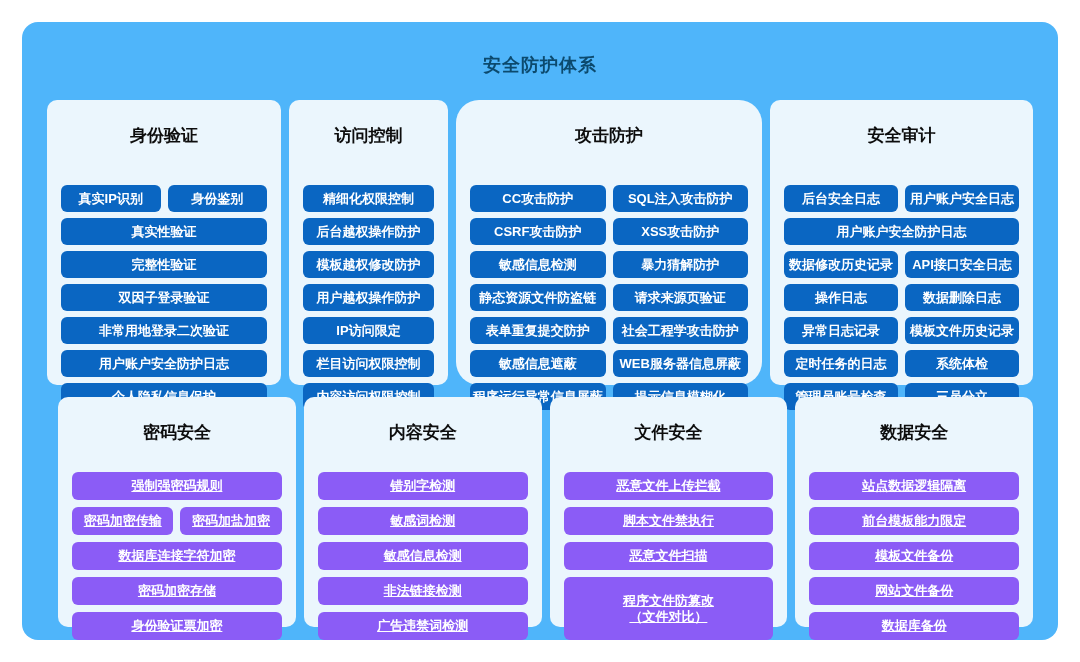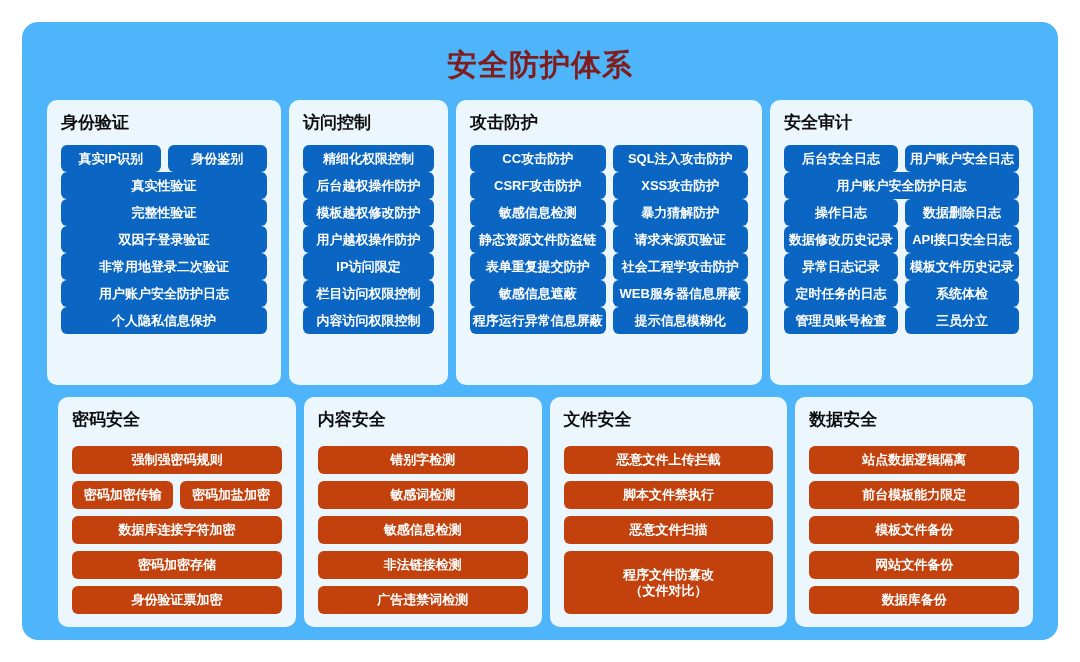--- a/index.html
+++ b/index.html
@@ -6,54 +6,54 @@
   body {
     width:1080px; height:662px; background:#ffffff; overflow:hidden;
     font-family:"Liberation Sans", sans-serif; position:relative;
   }
   .canvas {
     position:absolute; left:22px; top:22px; width:1036px; height:618px;
     background:#4FB5FA; border-radius:16px; box-sizing:border-box;
     display:flex; flex-direction:column;
   }
   .main-title {
-    margin:30px 0 0; text-align:center; font-size:30px; font-weight:bold;
-    color:#7f1d1d; line-height:26px; letter-spacing:1px;
+    margin:30px 0 0; text-align:center; font-size:18px; font-weight:bold;
+    color:#0c4a6e; line-height:26px; letter-spacing:1px;
   }
   .grid { display:flex; gap:8px; margin:0 25px; }
   .grid-top    { margin-top:22px; height:285px; }
   .grid-bottom { margin-top:12px; height:230px;padding-left:11px; }
   .panel {
     background:#EBF6FD; border-radius:10px; box-sizing:border-box;
     padding:12px 14px 0; display:flex; flex-direction:column; min-width:0;
   }
   .p-identity { flex:0 0 234px; }
   .p-access   { flex:0 0 159px; }
-  .p-attack   { flex:0 0 306px; }
+  .p-attack   { flex:0 0 306px;border-radius:23px; }
   .p-audit    { flex:1; }
   .grid-bottom .panel { flex:1; }
   .panel-title {
-    margin:0; font-size:17px; font-weight:bold; text-align:left;
+    margin:13px; font-size:17px; font-weight:bold; text-align:center;
     color:#0d0d0d; line-height:22px;
   }
   .rows { display:flex; flex-direction:column; }
-  .grid-top    .rows { margin-top:11px; }
+  .grid-top    .rows { margin-top:25px; gap:6px; }
   .grid-bottom .rows { margin-top:15px; gap:7px; }
   .row { display:flex; gap:7px; }
   .btn {
     flex:1; min-width:0; border-radius:6px; color:#ffffff;
     font-size:13px; font-weight:bold; text-align:center;
     display:flex; align-items:center; justify-content:center;
     white-space:pre-line; line-height:16px;
   }
   .grid-top    .btn { height:27px; }
   .grid-bottom .btn { height:28px; }
   .grid-bottom .btn.tall { height:63px; }
   .theme-blue .btn { background:#0A66C2; }
-  .theme-teal .btn { background:#c2410c; }
+  .theme-teal .btn { background:#8b5cf6;text-decoration:underline; }
 </style>
 </head>
 <body>
 
 <div class="canvas">
 
   <h1 class="main-title">安全防护体系</h1>
 
   <div class="grid grid-top">
 
@@ -150,28 +150,28 @@
       <h2 class="panel-title">安全审计</h2>
       <div class="rows">
         <div class="row">
           <div class="btn">后台安全日志</div>
           <div class="btn">用户账户安全日志</div>
         </div>
         <div class="row">
           <div class="btn">用户账户安全防护日志</div>
         </div>
         <div class="row">
+          <div class="btn">数据修改历史记录</div>
+          <div class="btn">API接口安全日志</div>
+        </div>
+        <div class="row">
           <div class="btn">操作日志</div>
           <div class="btn">数据删除日志</div>
         </div>
         <div class="row">
-          <div class="btn">数据修改历史记录</div>
-          <div class="btn">API接口安全日志</div>
-        </div>
-        <div class="row">
           <div class="btn">异常日志记录</div>
           <div class="btn">模板文件历史记录</div>
         </div>
         <div class="row">
           <div class="btn">定时任务的日志</div>
           <div class="btn">系统体检</div>
         </div>
         <div class="row">
           <div class="btn">管理员账号检查</div>
           <div class="btn">三员分立</div>

